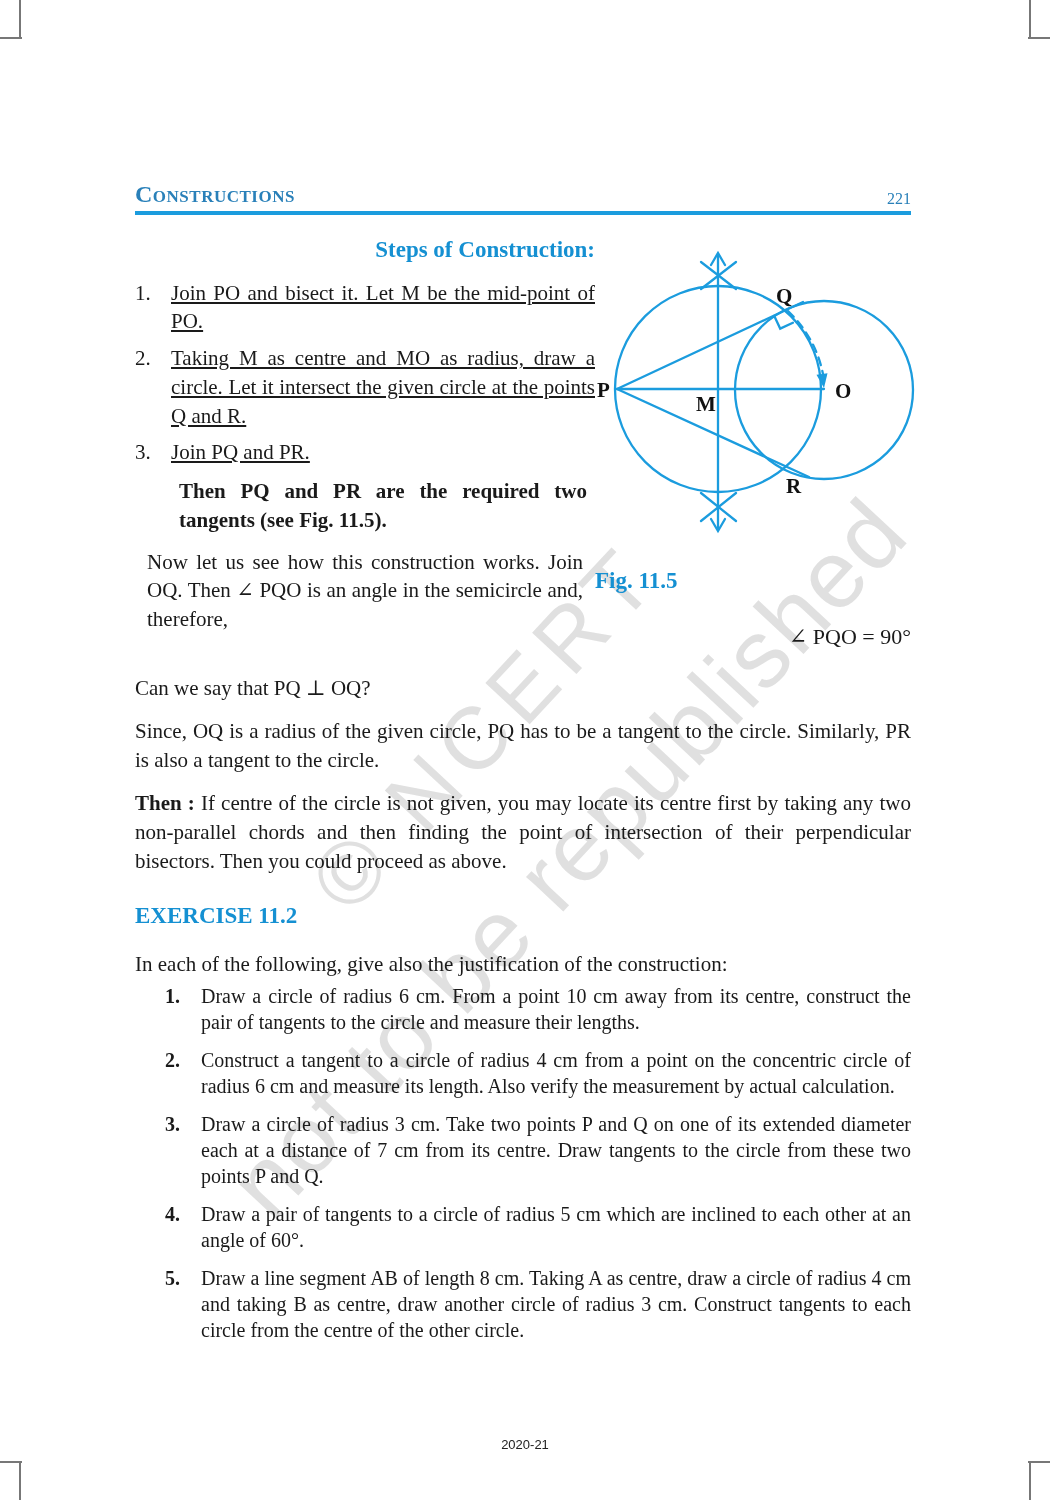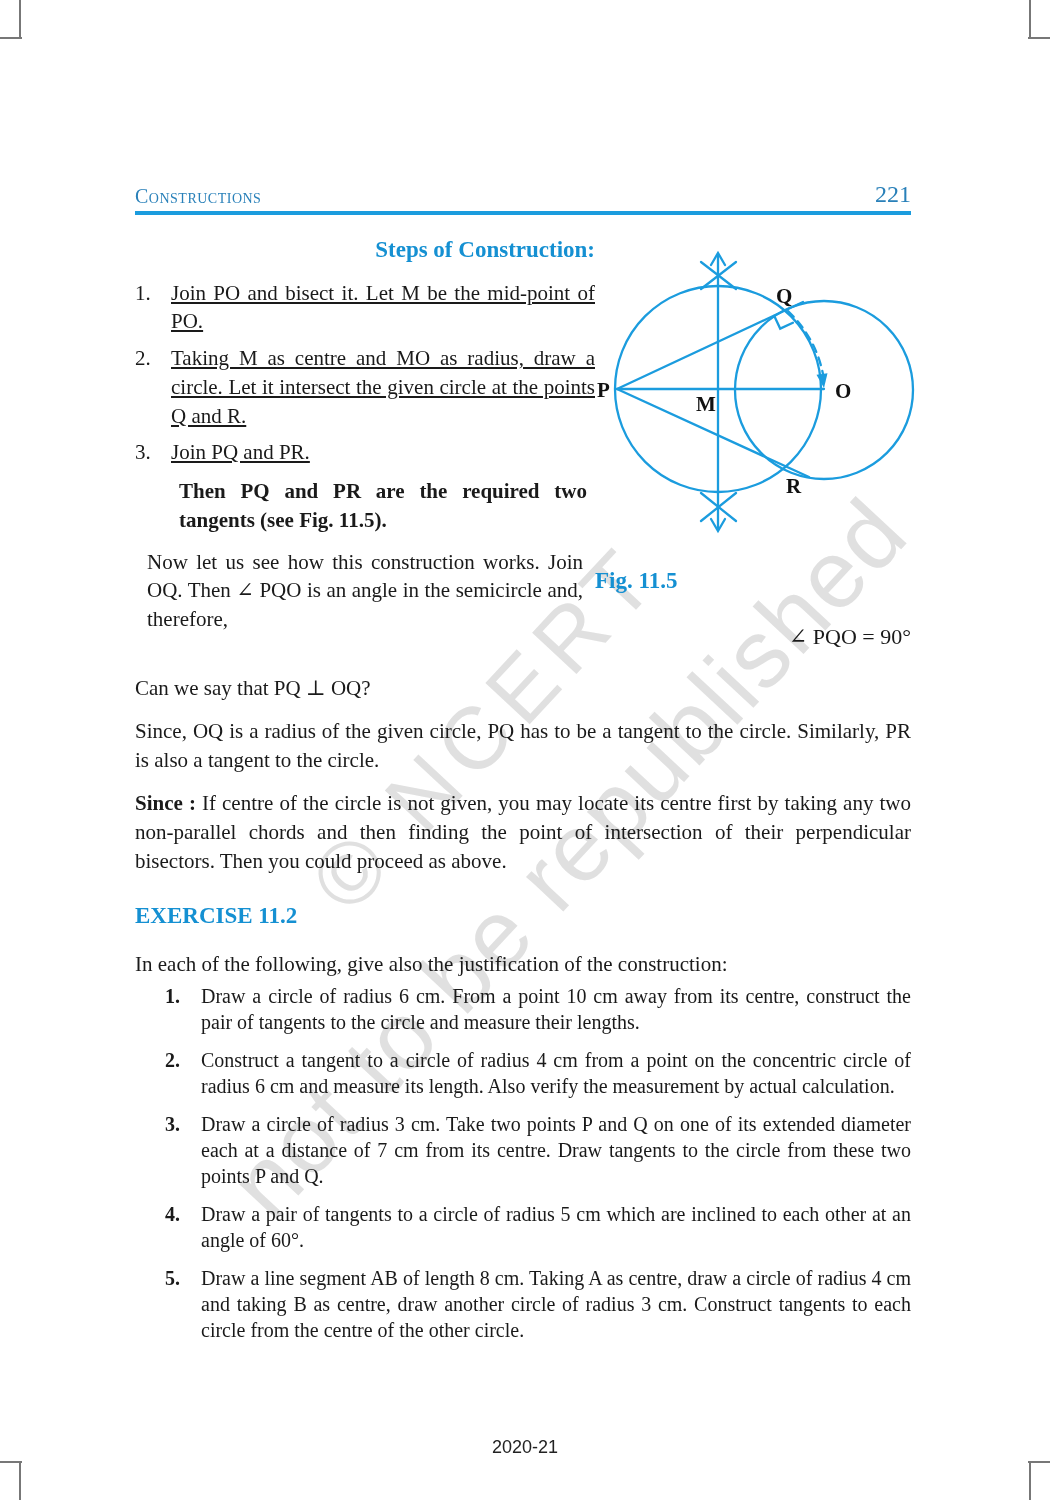--- a/index.html
+++ b/index.html
@@ -22,22 +22,22 @@
   .wm1 { left:485px; top:728px; font-size:88px; letter-spacing:10px;
          transform:translate(-50%,-50%) rotate(-47deg); }
   .wm2 { left:568px; top:858px; font-size:96px; letter-spacing:2px;
          transform:translate(-50%,-50%) rotate(-47deg); }
 
   .content { position:relative; z-index:1; }
 
   
   .header { position:absolute; left:135px; top:181px; width:776px;
             display:flex; justify-content:space-between; align-items:flex-end; }
-  .header-title { font-variant:small-caps; font-size:20px; color:#2980b9; letter-spacing:0.5px; }
-  .page-num { font-size:24px; color:#2980b9; }
+  .header-title { font-variant:small-caps; font-size:24px; color:#2980b9; letter-spacing:0.5px;font-weight:bold; }
+  .page-num { font-size:16px; color:#2980b9; }
   .rule { position:absolute; left:135px; top:211px; width:776px; height:4px; background:#1b9cde; }
 
   
   .left-col { position:absolute; left:135px; top:234px; width:460px;
               font-size:21px; line-height:1.37; text-align:justify; }
   .steps-heading { font-size:23px; font-weight:bold; color:#1590d2;
                    margin:0 0 13px 0; text-align:right; }
   .step { display:flex; margin-bottom:8px; }
   .step-num { width:36px; flex:none; }
   .step-text { flex:1;text-decoration:underline; }
@@ -62,21 +62,21 @@
   .ex-heading { text-align:left; font-size:23px; font-weight:bold;
                 color:#1590d2; margin:24px 0 18px; }
   .ex-intro { margin:0 0 4px; }
   .ex-item { display:flex; padding-left:30px; margin-bottom:12px;
              font-size:20px; line-height:1.3; }
   .ex-num { width:36px; flex:none; font-weight:bold; }
   .ex-text { flex:1; text-align:justify; }
 
   
   .footer { position:absolute; left:0; top:1437px; width:1050px; text-align:center;
-            font-family:"Liberation Sans","DejaVu Sans",sans-serif; font-size:18px; color:#222; }
+            font-family:"Liberation Sans","DejaVu Sans",sans-serif; font-size:13px; color:#222; }
 </style>
 </head>
 <body>
 
 <div class="page">
 
   <div class="crop" style="left:19px;top:0;width:2px;height:38px"></div>
   <div class="crop" style="left:0;top:37px;width:22px;height:2px"></div>
   <div class="crop" style="left:1029px;top:0;width:2px;height:38px"></div>
   <div class="crop" style="left:1028px;top:37px;width:22px;height:2px"></div>
@@ -150,21 +150,21 @@
         <text class="fig-label" x="181" y="73">Q</text>
         <text class="fig-label" x="191" y="263">R</text>
       </svg>
       <div class="fig-caption">Fig. 11.5</div>
     </div>
 
     <div class="main">
       <p class="equation">∠ PQO = 90°</p>
       <p class="p-ask">Can we say that PQ ⊥ OQ?</p>
       <p class="p-body">Since, OQ is a radius of the given circle, PQ has to be a tangent to the circle. Similarly, PR is also a tangent to the circle.</p>
-      <p class="note"><b>Since :</b><span> If centre of the circle is not given, you may locate its centre first by taking any two non-parallel chords and then finding the point of intersection of their perpendicular bisectors. Then you could proceed as above.</span></p>
+      <p class="note"><b>Then :</b><span> If centre of the circle is not given, you may locate its centre first by taking any two non-parallel chords and then finding the point of intersection of their perpendicular bisectors. Then you could proceed as above.</span></p>
 
       <h2 class="ex-heading">EXERCISE  11.2</h2>
       <p class="ex-intro">In each of the following, give also the justification of the construction:</p>
 
       <div class="ex-item">
         <span class="ex-num">1.</span>
         <span class="ex-text">Draw a circle of radius 6 cm. From a point 10 cm away from its centre, construct the pair of tangents to the circle and measure their lengths.</span>
       </div>
       <div class="ex-item">
         <span class="ex-num">2.</span>

